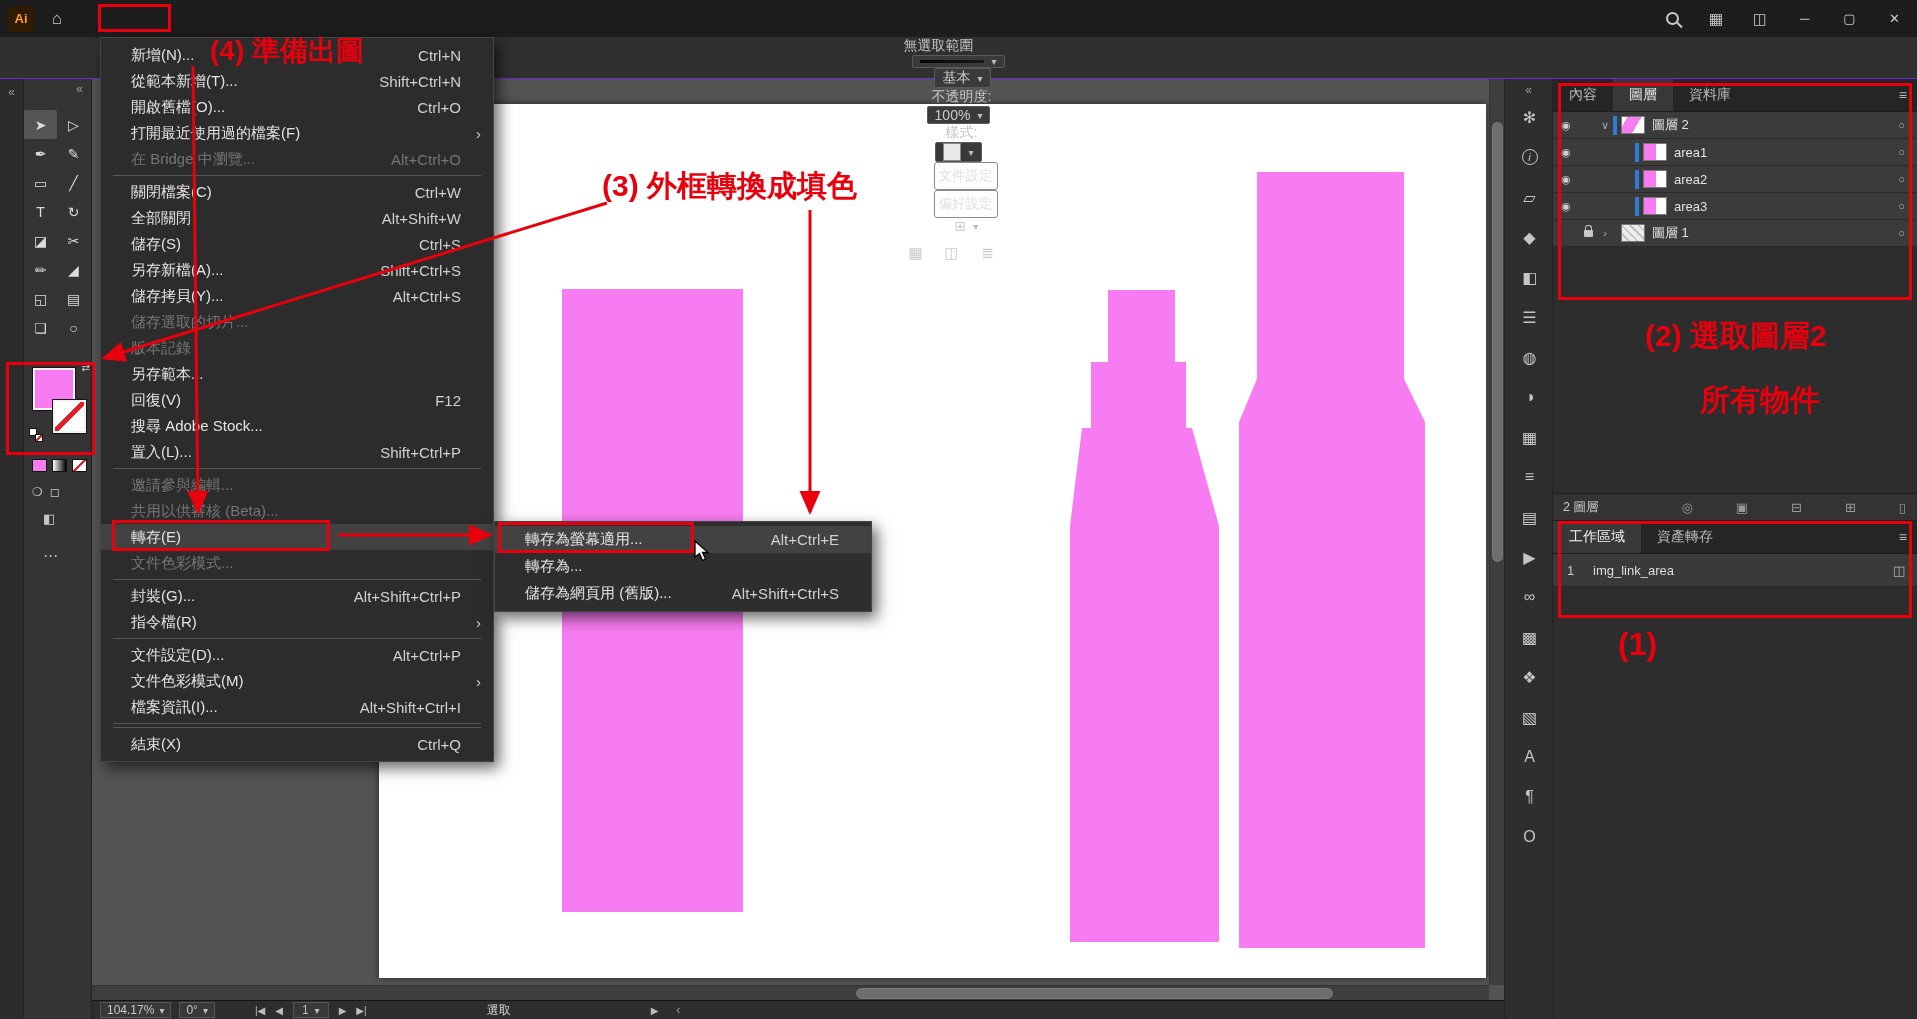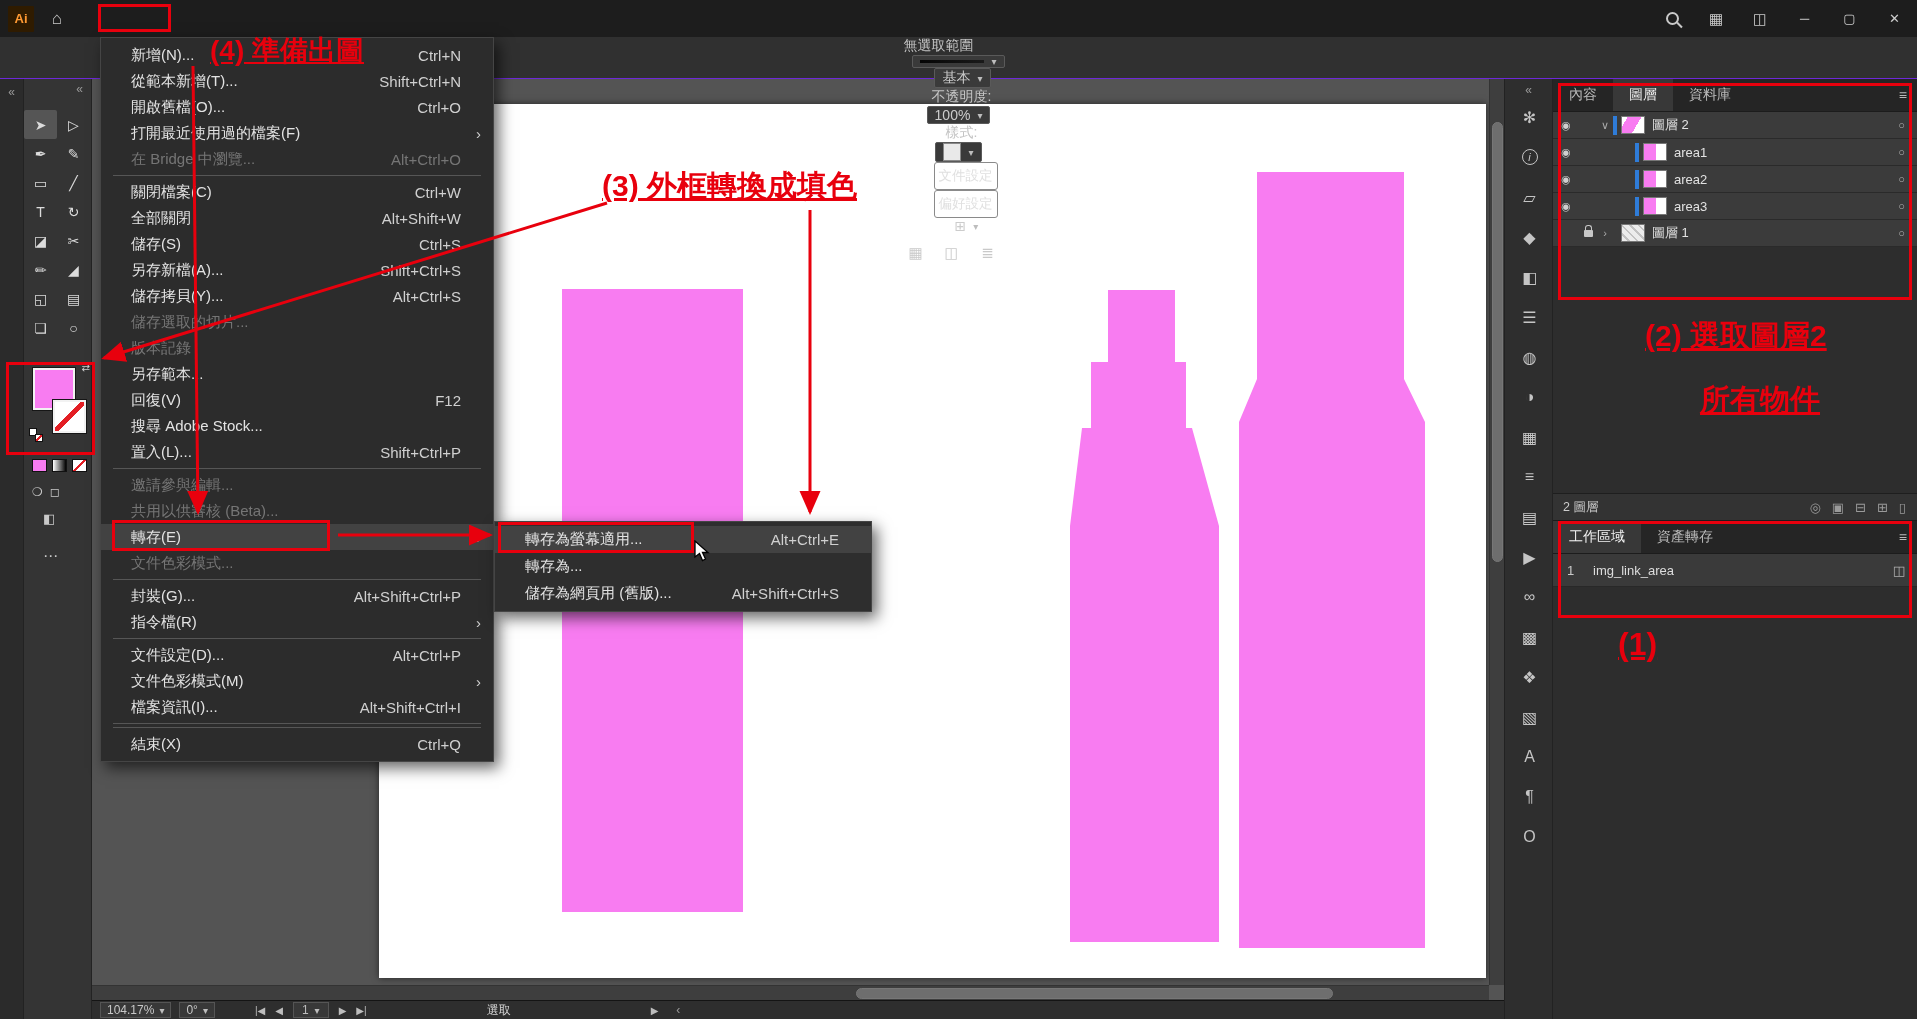--- a/index.html
+++ b/index.html
@@ -9,21 +9,21 @@
     background:#303030; color:#d8d8d8; position:relative;
     -webkit-user-select:none; user-select:none;
   }
   .app { position:relative; width:1917px; height:1019px; }
 
   
   #titlebar { position:absolute; left:0; top:0; width:1917px; height:37px;
     background:#1d1d1d; display:flex; align-items:center; z-index:10; }
   .ai-logo { width:26px; height:26px; margin-left:8px; background:#2f1b00; color:#ff9a33;
     font-weight:bold; font-size:13px; display:flex; align-items:center; justify-content:center;
-    border-radius:1px; }
+    border-radius:6px; }
   .home-btn { width:30px; height:37px; display:flex; align-items:center; justify-content:center;
     color:#c9c9c9; font-size:17px; margin-left:8px; }
   #menubar { display:flex; height:100%; margin-left:28px; }
   .mb-item { padding:0 12px; height:100%; display:flex; align-items:center;
     font-size:14px; color:#dcdcdc; cursor:default; }
   .mb-item.open { background:#3c3c3c; }
   .tb-spacer { flex:1; }
   .tb-icon { width:44px; height:37px; display:flex; align-items:center; justify-content:center;
     color:#c9c9c9; font-size:15px; }
   .search-glass { position:relative; width:13px; height:13px; border:2px solid #c9c9c9; border-radius:50%; }
@@ -132,21 +132,21 @@
   .lbar { width:4px; height:19px; margin-right:4px; background:var(--accent_blue); visibility:hidden; }
   .lbar.show { visibility:visible; }
   .thumb { width:24px; height:18px; border:1px solid #777; background:#fff; margin-right:7px; }
   .layer-row[data-thumb="magenta"] .thumb { background:linear-gradient(120deg,#fff 18%,var(--magenta) 18%,var(--magenta) 62%,#fff 62%); }
   .layer-row[data-thumb="magenta2"] .thumb { background:linear-gradient(90deg,var(--magenta) 55%,#fff 55%); }
   .layer-row[data-thumb="gray"] .thumb { background:repeating-linear-gradient(45deg,#ececec 0 4px,#c2c2c2 4px 6px); }
   .layer-name { flex:1; }
   .target { color:#b5b5b5; font-size:11px; margin-right:12px; }
   .panel-fill { flex:1; background:#2d2d2d; }
   .layers-footer { height:27px; background:#333; border-top:1px solid #1e1e1e; display:flex;
-    align-items:center; font-size:12.5px; color:#cccccc; }
+    align-items:center; font-size:12.5px; color:#cccccc;gap:32px; }
   .layers-count { margin-left:10px; flex:1; }
   .lf-icon { color:#9a9a9a; font-size:13px; margin-right:11px; }
   .panel-artboards { position:absolute; left:0; right:0; top:441px; bottom:0; background:#2d2d2d;
     border-top:1px solid #1c1c1c; }
   .ab-row { height:33px; display:flex; align-items:center; background:#3a3a3a;
     border-bottom:1px solid #282828; font-size:13px; color:#dddddd; }
   .ab-num { width:40px; padding-left:14px; color:#c8c8c8; }
   .ab-name { flex:1; }
   .ab-icon { color:#b0b0b0; margin-right:12px; font-size:13px; }
 
@@ -161,21 +161,21 @@
   .menu-item.disabled, .menu-item.disabled .mi-shortcut, .menu-item.disabled .mi-arrow { color:#757575; }
   .menu-item.hl { background:#424242; }
   .menu-item.sep { height:1px; background:#565656; margin:3px 12px; padding:0; }
   #export-submenu { position:absolute; left:494px; top:521px; width:378px; background:#2e2e2e;
     border:1px solid #454545; box-shadow:5px 6px 14px rgba(0,0,0,.6); padding:4px 0; z-index:41; }
   #export-submenu .menu-item { height:27px; }
 
   
   #annotations { position:absolute; inset:0; z-index:50; pointer-events:none; }
   .ann-box { position:absolute; border:3px solid var(--annotation); }
-  .ann-label { position:absolute; color:var(--annotation); font-weight:800; white-space:nowrap;text-decoration:underline; }
+  .ann-label { position:absolute; color:var(--annotation); font-weight:800; white-space:nowrap; }
   #ann-arrows { position:absolute; left:0; top:0; }
   #ann-arrows line { stroke:var(--annotation); stroke-width:3; }
   #cursor { position:absolute; left:694px; top:540px; z-index:60; pointer-events:none; }
 </style>
 </head>
 <body>
 
 <div class="app">
 
   <div id="titlebar">

